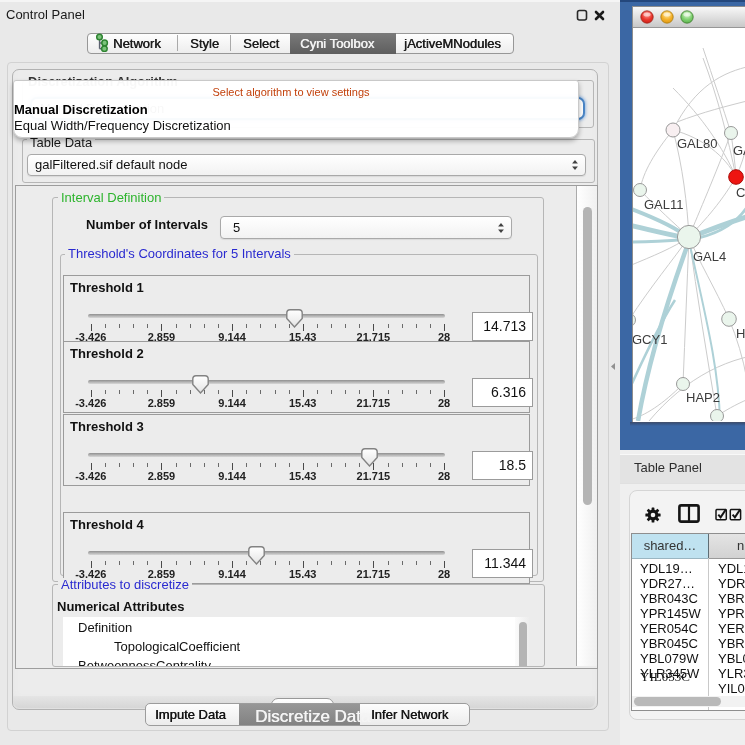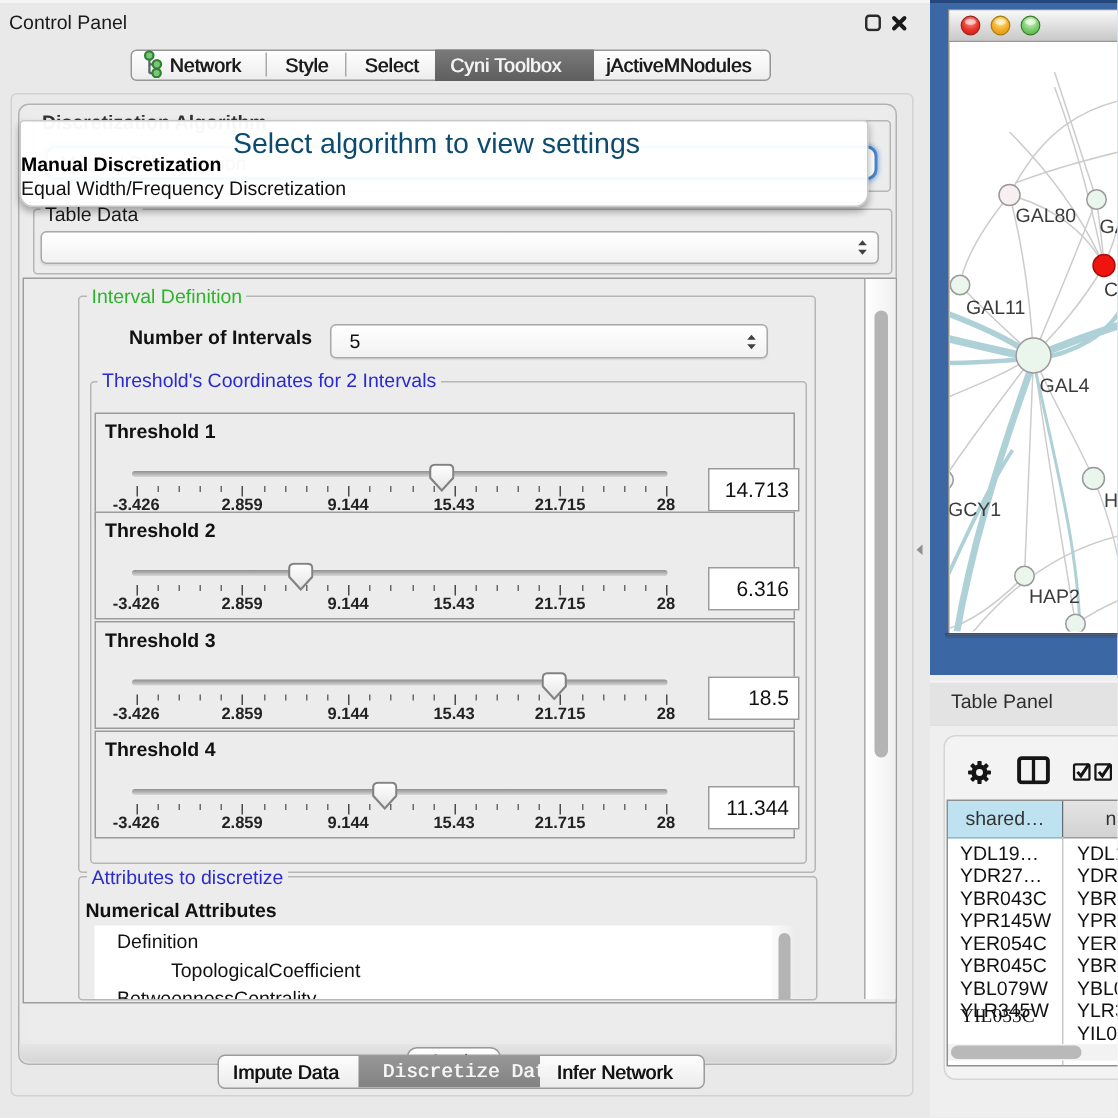--- a/index.html
+++ b/index.html
@@ -53,20 +53,21 @@
 <div class="abs" style="left:13px;top:696px;width:582px;height:12px;background:linear-gradient(#e5e5e5,#d6d6d6);border-radius:0 0 7px 7px;"></div>
 
 <div class="abs" style="left:22px;top:80px;width:570px;height:46px;border:1px solid #b6b6b6;border-radius:3px;"></div>
 <div class="fslabel" style="left:25px;top:75px;font-weight:bold;color:#333;background:transparent;">Discretization Algorithm</div>
 <div class="abs" style="left:30px;top:97px;width:551px;height:19px;border-radius:7px;background:#fff;border:2.5px solid #4a85c5;box-shadow:0 0 3px 1px rgba(90,150,220,0.6);"></div>
 <div class="abs" style="left:40px;top:101px;font-size:13px;color:#222;">Manual Discretization</div>
 
 <div class="abs" style="left:22px;top:139px;width:571px;height:42px;border:1px solid #b6b6b6;border-radius:3px;"></div>
 <div class="fslabel" style="left:27px;top:136px;color:#1a1a1a;">Table Data</div>
 <div class="combo" style="left:27px;top:154px;width:557px;height:20px;">
+ <span class="txt" style="top:2px;left:7px;">galFiltered.sif default node</span>
  <svg class="arrows" width="8" height="11" viewBox="0 0 8 11">
   <path d="M4 0.6 L6.9 4 L1.1 4 Z" fill="#414141"></path>
   <path d="M4 10.4 L6.9 7 L1.1 7 Z" fill="#414141"></path>
  </svg>
 </div>
 
 <div class="abs" style="left:15px;top:185px;width:581px;height:482px;border:1px solid #9d9d9d;background:#ececec;"></div>
 
 <div class="abs" style="left:576px;top:186px;width:20px;height:480px;background:linear-gradient(90deg,#ffffff,#f0f0f0);border-left:1px solid #ababab;"></div>
 <div class="abs" style="left:583px;top:207px;width:9px;height:298px;background:#b4b4b4;border-radius:4.5px;"></div>
@@ -77,21 +78,21 @@
 <div class="abs" style="left:86px;top:217px;font-size:13px;font-weight:bold;color:#111;">Number of Intervals</div>
 <div class="combo" style="left:220px;top:216px;width:290px;height:21px;">
  <span class="txt" style="top:3px;left:12px;">5</span>
  <svg class="arrows" width="8" height="11" viewBox="0 0 8 11">
   <path d="M4 0.6 L6.9 4 L1.1 4 Z" fill="#414141"></path>
   <path d="M4 10.4 L6.9 7 L1.1 7 Z" fill="#414141"></path>
  </svg>
 </div>
 
 <div class="abs" style="left:60px;top:254px;width:476px;height:320px;border:1px solid #b6b6b6;border-radius:3px;"></div>
-<div class="fslabel" style="left:65px;top:247px;color:#2a2ad0;">Threshold's Coordinates for 2 Intervals</div>
+<div class="fslabel" style="left:65px;top:247px;color:#2a2ad0;">Threshold's Coordinates for 5 Intervals</div>
 
 <div id="thr-container">
 <div class="thr-panel" style="top:275px;">
       <div class="thr-title">Threshold 1</div>
       <div class="track"></div>
       <div class="abs" style="left:26.8px;top:48px;width:1px;height:7px;background:#4a4a4a;"></div>
       <div class="abs" style="left:40.9px;top:48px;width:1px;height:4px;background:#6a6a6a;"></div>
       <div class="abs" style="left:55.1px;top:48px;width:1px;height:4px;background:#6a6a6a;"></div>
       <div class="abs" style="left:69.2px;top:48px;width:1px;height:4px;background:#6a6a6a;"></div>
       <div class="abs" style="left:83.3px;top:48px;width:1px;height:4px;background:#6a6a6a;"></div>
@@ -218,21 +219,21 @@
         <defs>
           <linearGradient id="tg2" x1="0" y1="0" x2="0" y2="1">
             <stop offset="0" stop-color="#ffffff"></stop>
             <stop offset="1" stop-color="#e4e4e4"></stop>
           </linearGradient>
         </defs>
         <path d="M4 0.8 L13 0.8 Q16.2 0.8 16.2 4 L16.2 9.5 L8.5 18 L0.8 9.5 L0.8 4 Q0.8 0.8 4 0.8 Z" fill="url(#tg2)" stroke="#828282" stroke-width="1.4"></path>
       </svg>
       <div class="vbox">18.5</div>
     </div>
-<div class="thr-panel" style="top:487px;">
+<div class="thr-panel" style="top:512px;">
       <div class="thr-title">Threshold 4</div>
       <div class="track"></div>
       <div class="abs" style="left:26.8px;top:48px;width:1px;height:7px;background:#4a4a4a;"></div>
       <div class="abs" style="left:40.9px;top:48px;width:1px;height:4px;background:#6a6a6a;"></div>
       <div class="abs" style="left:55.1px;top:48px;width:1px;height:4px;background:#6a6a6a;"></div>
       <div class="abs" style="left:69.2px;top:48px;width:1px;height:4px;background:#6a6a6a;"></div>
       <div class="abs" style="left:83.3px;top:48px;width:1px;height:4px;background:#6a6a6a;"></div>
       <div class="ticklbl" style="left:26.8px;">-3.426</div>
       <div class="abs" style="left:97.4px;top:48px;width:1px;height:7px;background:#4a4a4a;"></div>
       <div class="abs" style="left:111.6px;top:48px;width:1px;height:4px;background:#6a6a6a;"></div>
@@ -282,30 +283,30 @@
  <div class="row" style="left:15px;top:41px;">BetweennessCentrality</div>
 </div>
 <div class="abs" style="left:515px;top:617px;width:13.5px;height:49px;background:linear-gradient(90deg,#fbfbfb,#ededed);"></div>
 <div class="abs" style="left:518.5px;top:622px;width:8px;height:44px;background:#b4b4b4;border-radius:4px 4px 0 0;"></div>
 
 <div class="abs" style="left:271px;top:673px;width:61px;height:17px;border:1px solid #999;border-radius:7px;background:linear-gradient(#ffffff,#ededed);text-align:center;font-size:13px;line-height:17px;color:#111;margin-top:25px;">Apply</div>
 
 <div class="abs" style="left:145px;top:703px;width:323px;height:21px;border:1px solid #9c9c9c;border-radius:5px;background:linear-gradient(#fdfdfd,#ececec);overflow:hidden;">
  <div class="abs" style="left:93px;top:0;width:121px;height:21px;background:linear-gradient(#979797,#828282);"></div>
  <div class="abs" style="left:9px;top:3px;font-size:13px;color:#141414;text-shadow:0.5px 0 0 #141414;">Impute Data</div>
- <div class="abs" style="left:109px;top:3px;font-size:13px;color:#f4f4f4;text-shadow:0.5px 0 0 #f4f4f4;font-family:Liberation Mono, monospace;">Discretize Data</div>
+ <div class="abs" style="left:109px;top:3px;font-size:17px;color:#f4f4f4;text-shadow:0.5px 0 0 #f4f4f4;">Discretize Data</div>
  <div class="abs" style="left:225px;top:3px;font-size:13px;color:#141414;text-shadow:0.5px 0 0 #141414;">Infer Network</div>
 </div>
 
 <svg class="abs" style="left:610px;top:362px;" width="6" height="9" viewBox="0 0 6 9">
  <path d="M5 1 L1 4.5 L5 8 Z" fill="#909090"></path>
 </svg>
 
 <div class="abs" style="left:13px;top:80px;width:564px;height:56px;background:rgba(255,255,255,0.965);border:1px solid #c9c9c9;border-radius:3px 3px 9px 9px;box-shadow:0 3px 5px rgba(0,0,0,0.3);z-index:30;"></div>
-<div class="abs" style="left:0;top:86px;width:582px;text-align:center;font-size:19px;color:#0c4a6e;z-index:31;">Select algorithm to view settings</div>
+<div class="abs" style="left:0;top:86px;width:582px;text-align:center;font-size:11px;color:#c2410c;z-index:31;">Select algorithm to view settings</div>
 <div class="abs" style="left:14px;top:102px;font-size:13px;font-weight:bold;color:#000;z-index:31;">Manual Discretization</div>
 <div class="abs" style="left:14px;top:118px;font-size:13px;color:#111;z-index:31;">Equal Width/Frequency Discretization</div>
 
 <div class="abs" style="left:620px;top:0;width:125px;height:450px;background:#3b67a4;border-top:2px solid #24477c;"></div>
 
 <div class="abs" style="left:632px;top:6px;width:113px;height:415px;background:#fff;border:1px solid #8e8e8e;border-right:none;"></div>
 <div class="abs" style="left:630px;top:422px;width:115px;height:4px;background:linear-gradient(#36486b,rgba(59,103,164,0));"></div>
 <div class="abs" style="left:633px;top:7px;width:112px;height:20px;background:linear-gradient(#f8f8f8,#c8c8c8);border-bottom:1px solid #979797;"></div>
 <svg class="abs" style="left:640px;top:10px;z-index:5" width="60" height="14" viewBox="0 0 60 14">
  <defs>

